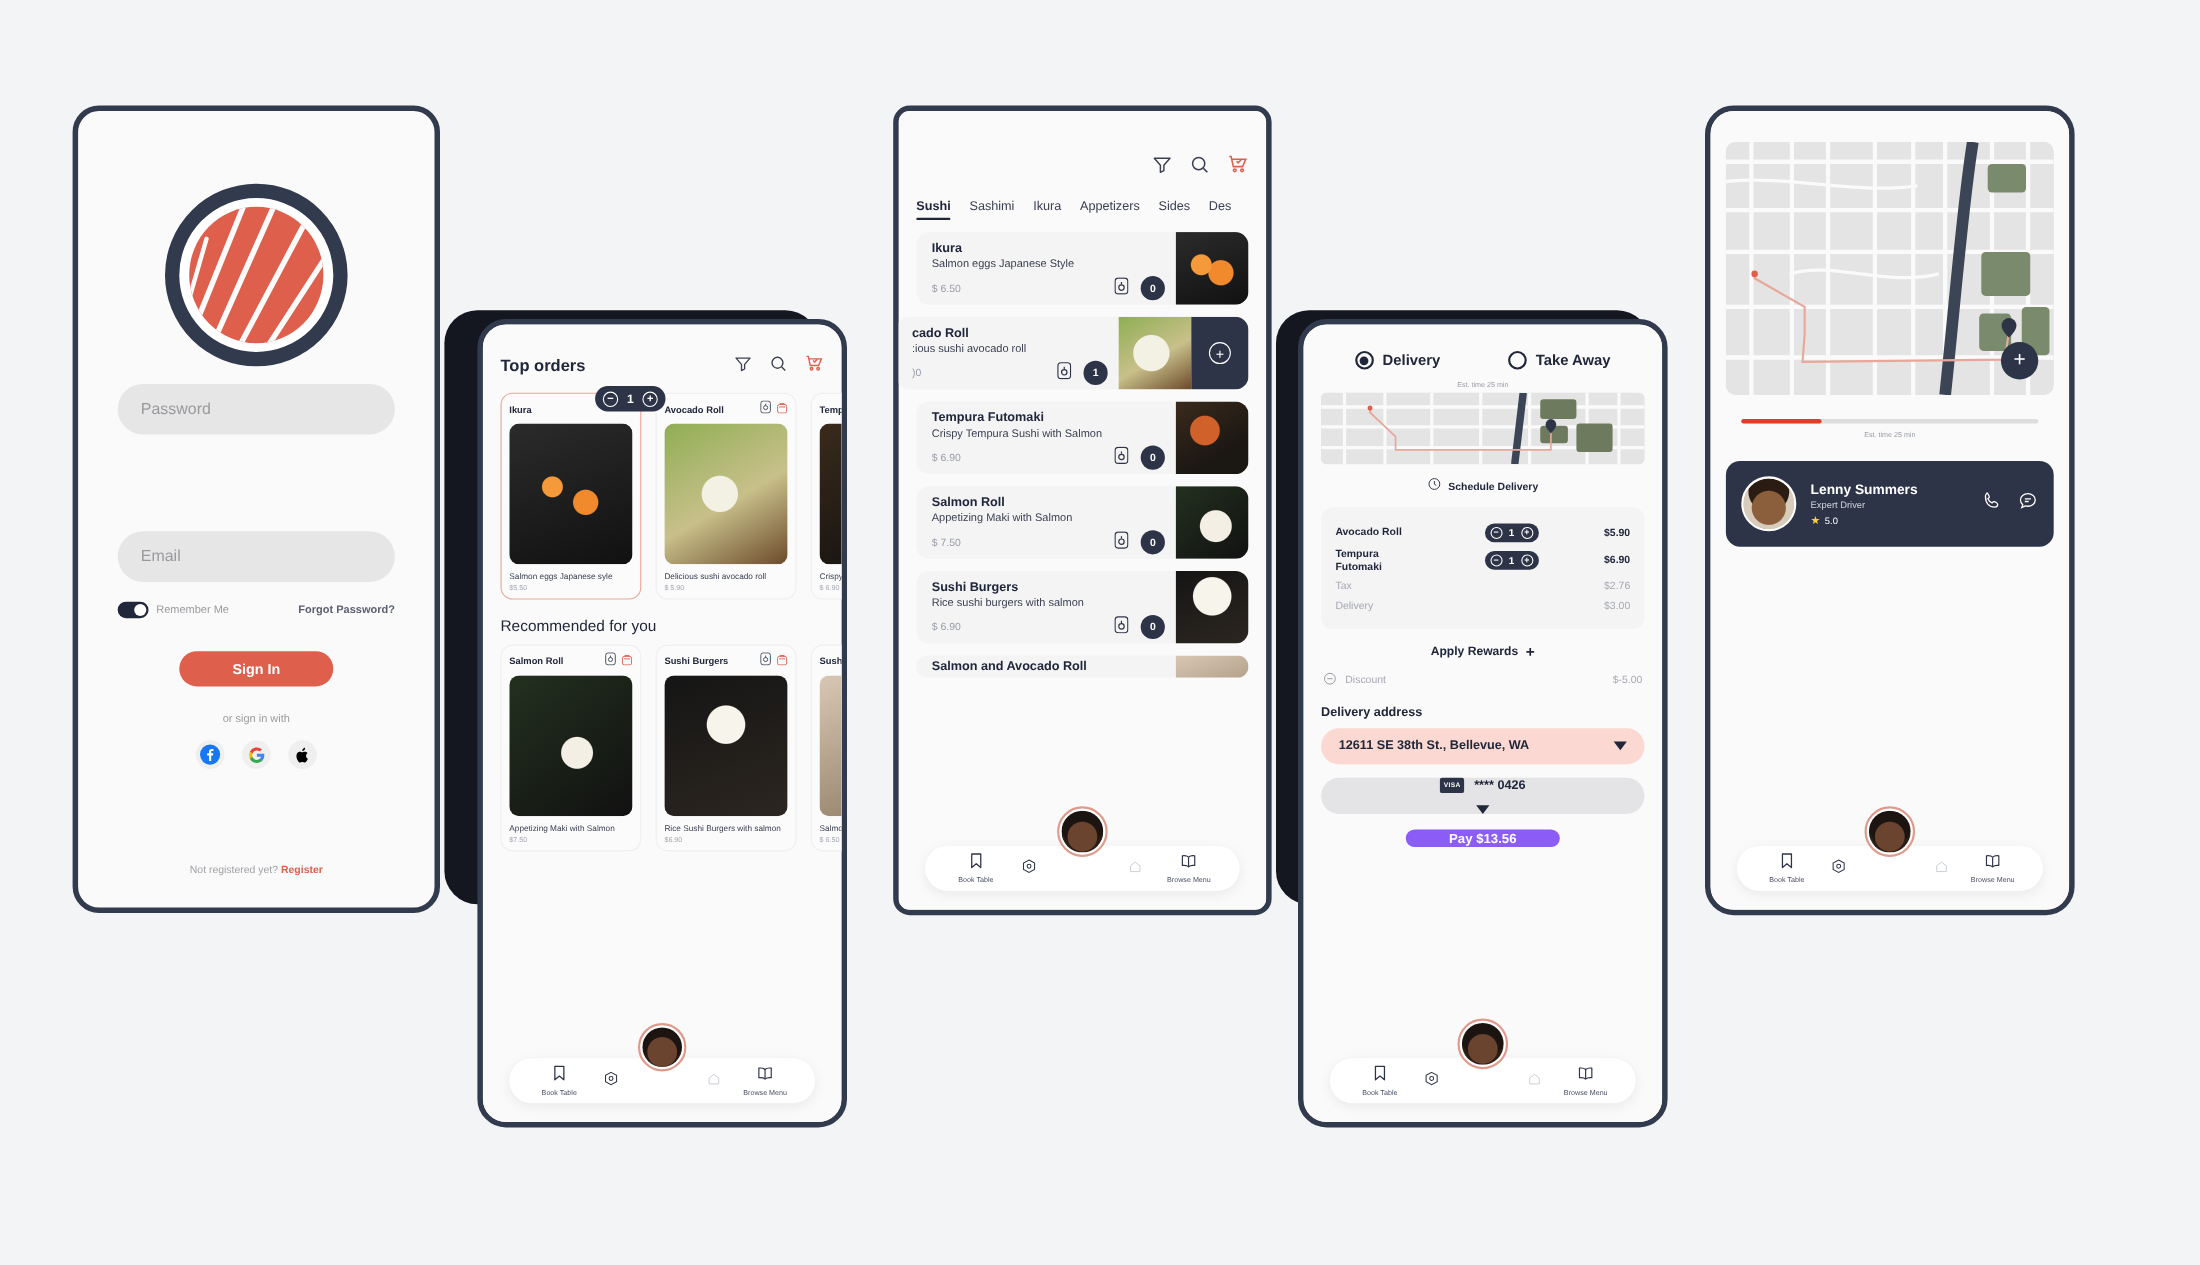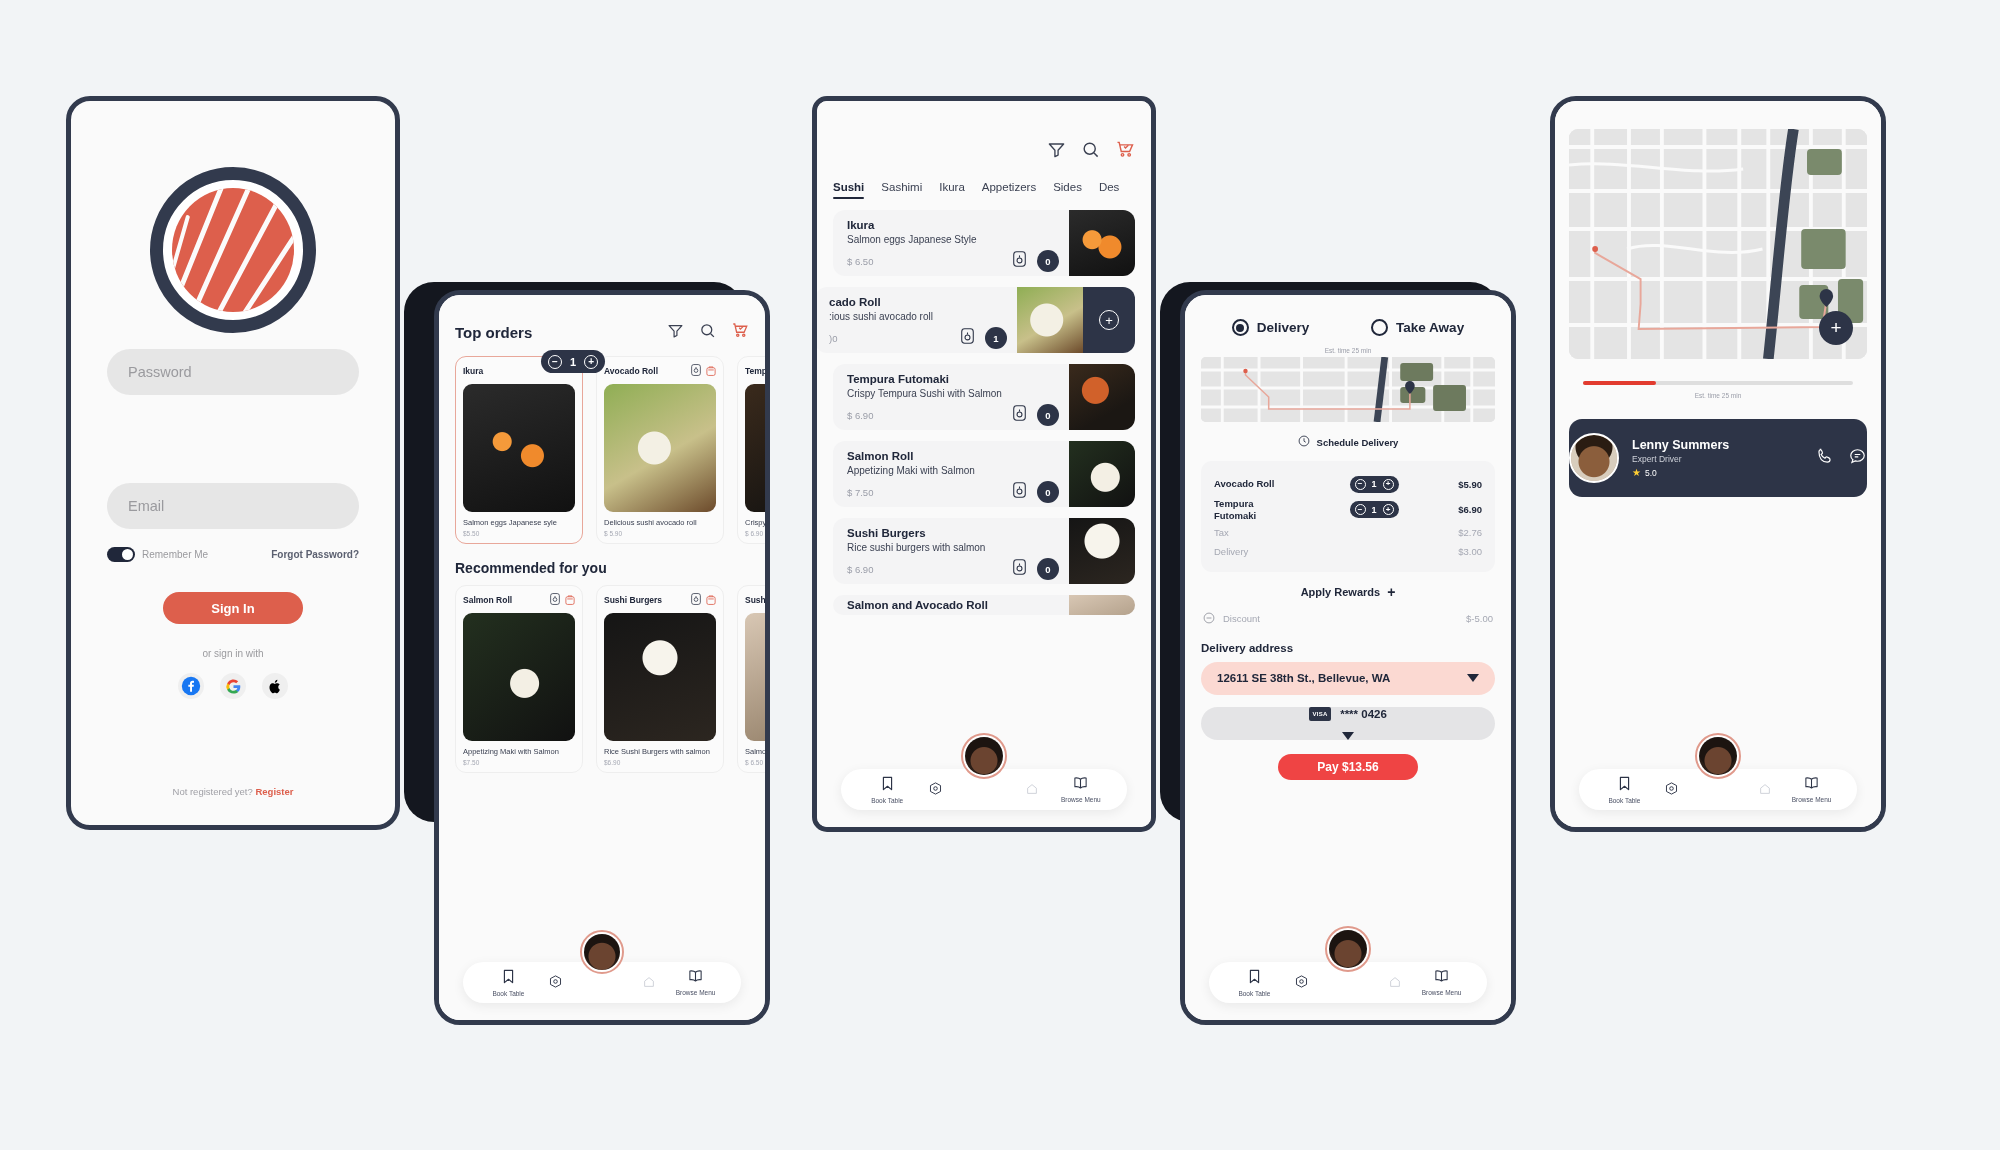--- a/index.html
+++ b/index.html
@@ -82,21 +82,21 @@
   .not-reg b { color:#dd5f4c; }
 
   
   #phone-orders { left: 434px; top: 290px; width: 336px; height: 735px; }
   .scr { position:absolute; inset:0; background:#fafafa; }
   .scr-pad { padding: 26px 16px 0 16px; }
   .hdr { display:flex; align-items:center; justify-content:space-between; }
   .hdr-title { font-size:15px; font-weight:bold; color:#20273a; }
   .hdr-icons { display:flex; align-items:center; gap:15px; }
 
-  .sect-title { font-size:14px; font-weight:bold; color:#20273a; margin:16px 0 9px 0; }
+  .sect-title { font-size:14px; font-weight:normal; color:#20273a; margin:16px 0 9px 0; }
   .cardrow { display:flex; gap:13px; }
   .fcard {
     width:128px; flex:0 0 auto; background:#fbfbfb;
     border:1px solid #eee; border-radius:11px; padding:7px 7px 6px 7px;
   }
   .fcard.sel { border:1px solid #e8a79a; }
   .fcard-top { display:flex; align-items:center; justify-content:space-between; height:14px; }
   .fcard-name { font-size:8.5px; font-weight:bold; color:#20273a; }
   .fcard-img { width:100%; height:128px; border-radius:9px; margin-top:6px; overflow:hidden; position:relative; }
   .fcard-desc { font-size:7.5px; color:#3b4152; margin-top:6px; }
@@ -189,41 +189,41 @@
   }
   .select.pink { background:#fbd9d2; }
   .select.grey { background:#e4e4e6;flex-direction:column; }
   .select-text { font-size:11.5px; font-weight:bold; color:#20273a; }
   .caret { width:0;height:0;border-left:6px solid transparent;border-right:6px solid transparent;border-top:8px solid #20273a; }
   .visa-badge {
     width:22px;height:14px;border-radius:2px;background:#2d3447;color:#fff;font-size:6px;font-weight:bold;
     display:flex;align-items:center;justify-content:center; margin-right:9px; letter-spacing:.3px;
   }
   .pay-btn {
-    width:140px;height:26px;border-radius:15px;background:#ef4444;color:#fff;font-size:12px;font-weight:bold;
+    width:140px;height:16px;border-radius:15px;background:#8b5cf6;color:#fff;font-size:12px;font-weight:bold;
     display:flex;align-items:center;justify-content:center;margin:14px auto 12px auto;border:none;cursor:pointer;
   }
 
   
   #phone-track { left: 1550px; top: 96px; width: 336px; height: 736px; }
   .bigmap { position:relative; margin:28px 14px 0 14px; height:230px; border-radius:9px; overflow:hidden; background:#e3e3e3; }
   .fab {
     position:absolute; right:14px; bottom:14px; width:34px; height:34px; border-radius:50%;
     background:#2d3447; color:#fff; display:flex; align-items:center; justify-content:center; font-size:19px;
   }
   .progress { margin:22px 28px 0 28px; height:4px; border-radius:3px; background:#dedede; position:relative; }
   .progress i { position:absolute; left:0; top:0; bottom:0; width:27%; background:#e23b2f; border-radius:3px; }
   .track-est { text-align:center; font-size:6.5px; color:#9a9da8; margin-top:7px; }
   .actions { display:flex; justify-content:center; gap:62px; margin-top:18px; }
   .action { display:flex; flex-direction:column; align-items:center; gap:7px; }
   .action-circ { width:34px;height:34px;border-radius:50%;background:#ececec;display:flex;align-items:center;justify-content:center; }
   .action-label { font-size:8.5px; color:#20273a; font-weight:bold; }
   .driver-card {
     margin:20px 14px 0 14px; height:78px; background:#2d3447; border-radius:13px;
-    display:flex; align-items:center; padding:0 0; gap:13px;
+    display:flex; align-items:center; padding:0 14px; gap:13px;
   }
   .driver-ava { width:50px;height:50px;border-radius:50%;border:2px solid #fff;overflow:hidden;flex:0 0 auto;background:#c8b49f; position:relative; }
   .driver-info { flex:1; }
   .driver-name { font-size:12.5px; font-weight:bold; color:#fff; }
   .driver-role { font-size:8.5px; color:#cfd2da; margin-top:2px; }
   .driver-rating { font-size:8.5px; color:#fff; margin-top:3px; display:flex; align-items:center; gap:4px; }
   .star { color:#ffce33; font-size:10px; }
   .driver-acts { display:flex; gap:14px; }
 
   

